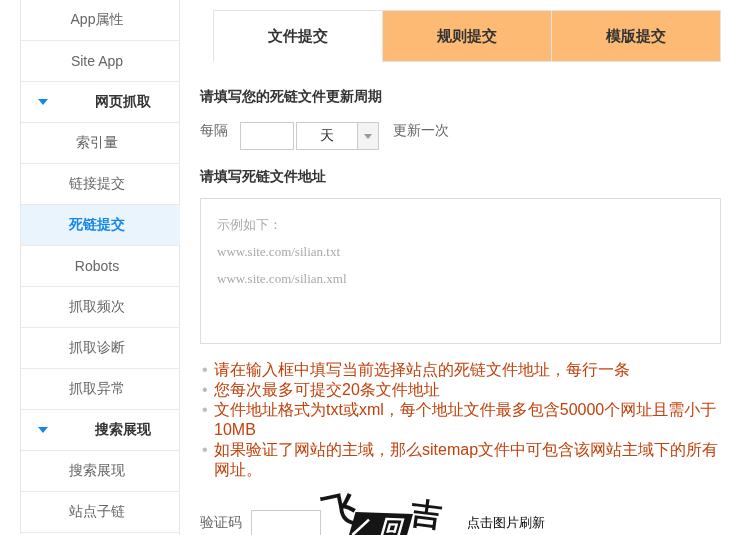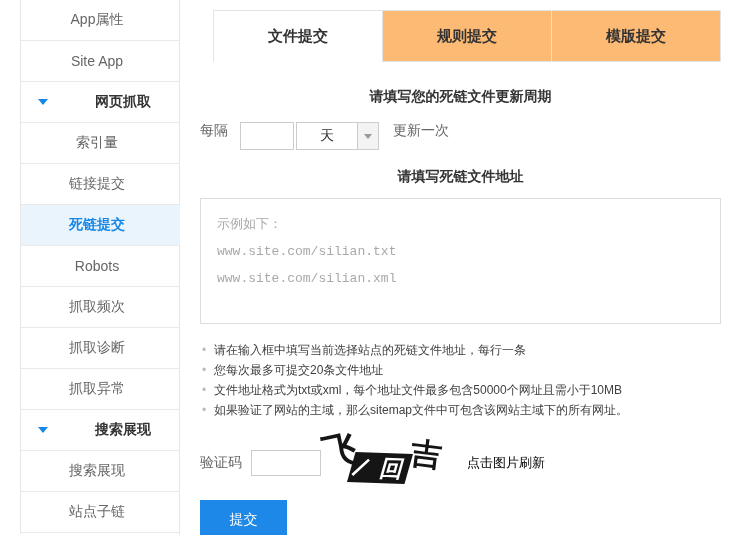--- a/index.html
+++ b/index.html
@@ -21,44 +21,44 @@
   
   .main { position:absolute; left:200px; top:10px; width:521px; }
 
   .tabbar { display:flex; height:52px; }
   .tab { flex:1; display:flex; align-items:center; justify-content:center;
     font-size:15px; font-weight:bold; color:#333; background:#fdba74;
     border:1px solid #e3e3e3; margin-left:-1px; cursor:pointer; }
   .tab:first-child { margin-left:13px; }
   .tab.active { background:#fff; border-bottom:1px solid #fff; }
 
-  .h-label { margin-top:26px; font-size:14px; font-weight:bold; color:#333;text-align:center; }
+  .h-label { margin-top:26px; font-size:14px; font-weight:bold; color:#333; }
 
   .period-row { margin-top:16px; height:28px; display:flex; align-items:flex-start; font-size:14px; color:#666; }
   .period-row .txt { margin-right:12px; }
   .num-input { width:54px; height:28px; border:1px solid #ccc; margin-right:2px;
     font-size:14px; padding:0 6px; color:#333; outline:none; }
   .unit-select { display:flex; height:28px; border:1px solid #ccc; cursor:pointer; }
   .unit-select .val { width:60px; display:flex; align-items:center; justify-content:center;
     font-size:14px; color:#333; background:#fff; }
   .unit-select .arrow-box { width:21px; background:#f3f3f3; border-left:1px solid #ccc;
     display:flex; align-items:center; justify-content:center; }
   .sel-arrow { width:0; height:0; border-left:4px solid transparent; border-right:4px solid transparent;
     border-top:5px solid #999; }
   .period-row .suffix { margin-left:14px; }
 
   .h-label2 { margin-top:18px; }
 
-  .url-area { margin-top:12px; width:521px; height:126px; border:1px solid #ddd; resize:none;
-    font-family:Liberation Mono, monospace;
+  .url-area { margin-top:12px; width:521px; height:146px; border:1px solid #ddd; resize:none;
+    font-family:Liberation Serif, serif;
     font-size:13px; line-height:27px; padding:12px 16px; color:#333; outline:none; }
   .url-area::placeholder { color:#a9a9a9; }
 
   .notes { margin-top:12px; list-style:none; }
-  .notes li { font-size:12px; color:#404040; line-height:20px; padding-left:14px; position:relative; }
+  .notes li { font-size:16px; color:#c2410c; line-height:20px; padding-left:14px; position:relative; }
   .notes li::before { content:"\2022"; position:absolute; left:2px; color:#bbb; }
 
   .captcha-row { margin-top:20px; height:46px; display:flex; align-items:center; }
   .captcha-row .lbl { font-size:14px; color:#666; margin-right:9px; }
   .code-input { width:70px; height:26px; border:1px solid #ccc; font-size:14px; padding:0 6px; outline:none; }
   .captcha { position:relative; width:118px; height:46px; margin-left:6px; cursor:pointer; }
   .cap-c1 { position:absolute; left:-4px; top:-8px; font-size:37px; font-weight:bold; color:#151515;
     transform:rotate(-12deg); line-height:1; }
   .cap-block { position:absolute; left:24px; top:13px; width:58px; height:30px; background:#151515;
     transform:skewX(-14deg) rotate(2deg); display:flex; align-items:center; justify-content:flex-end;

